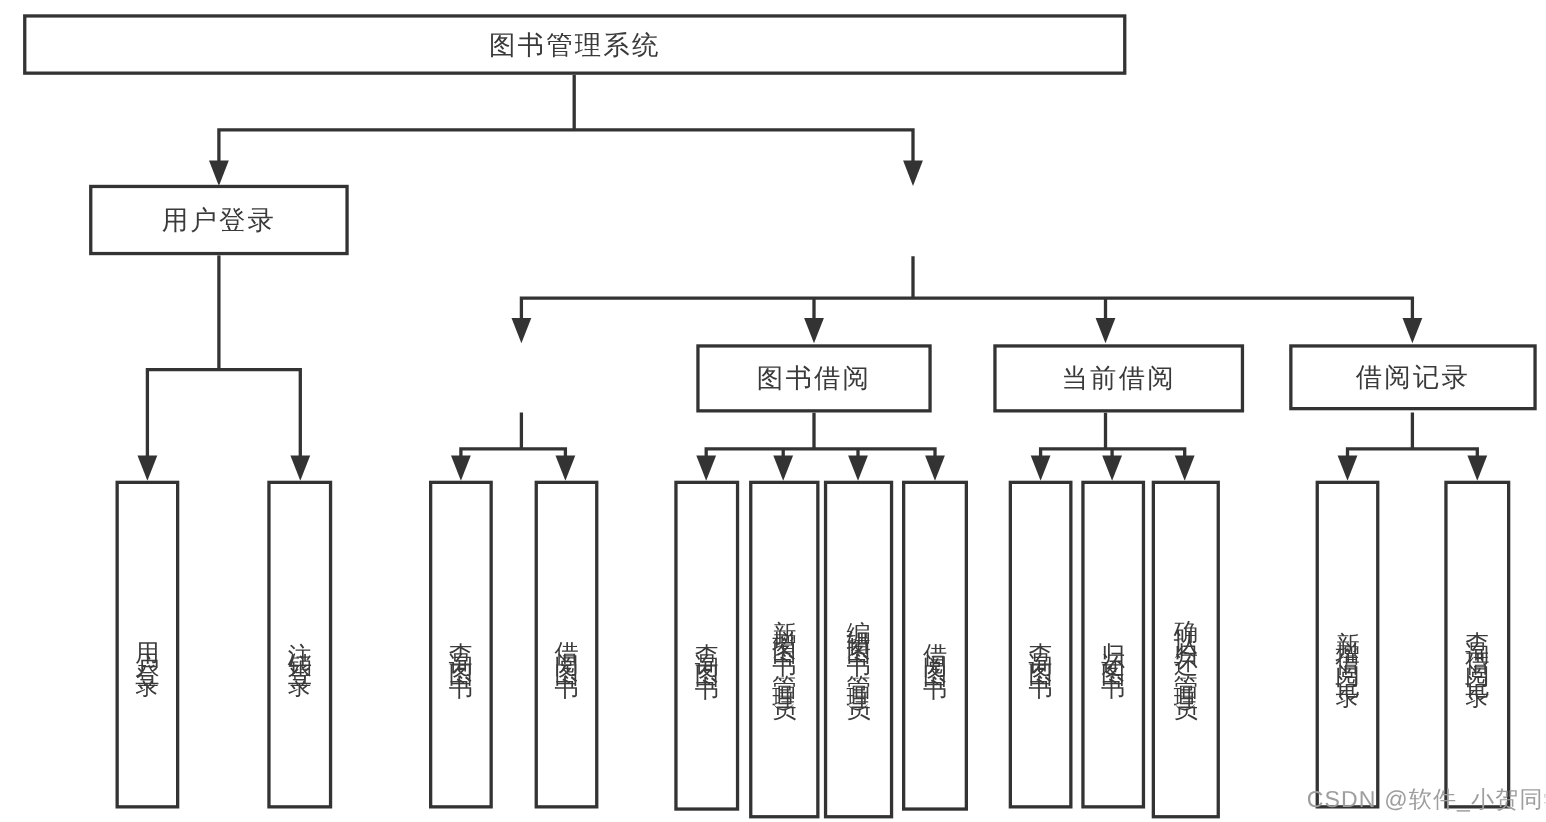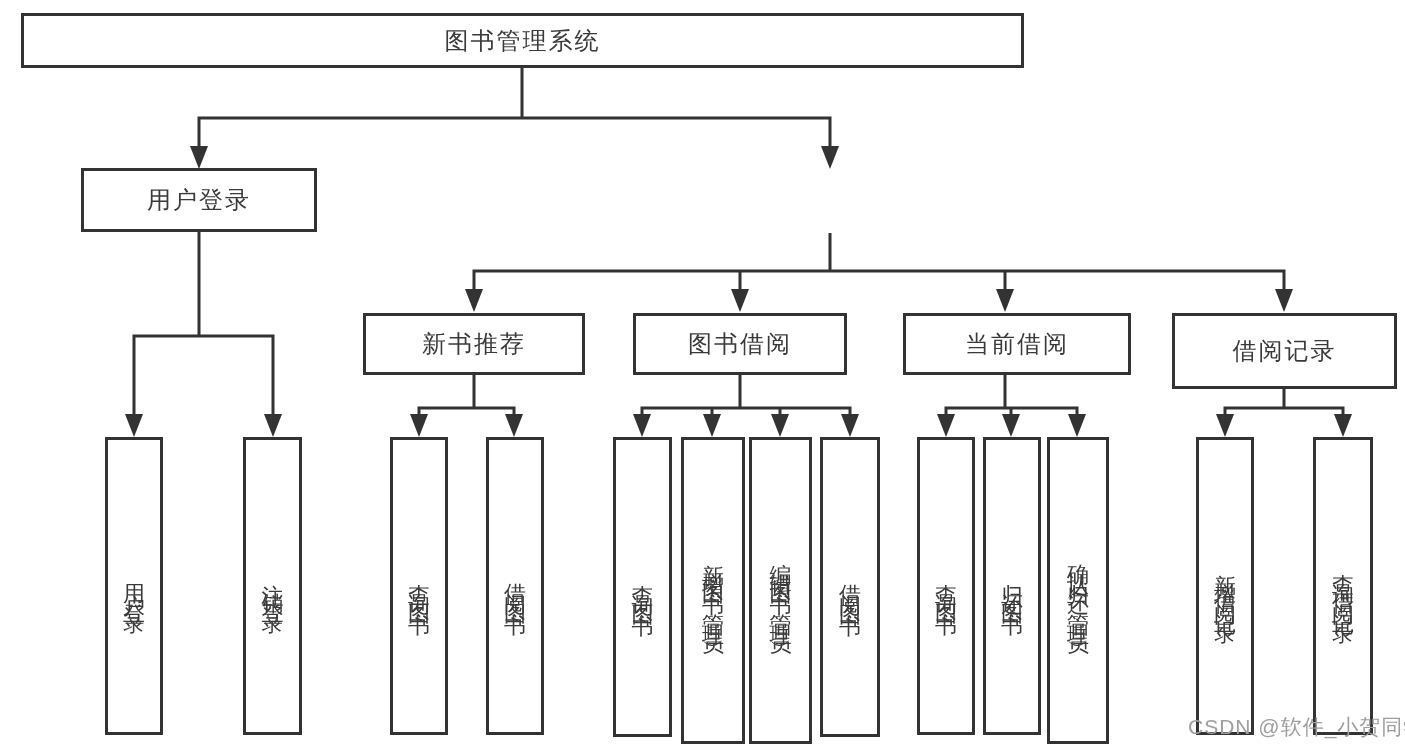--- a/index.html
+++ b/index.html
@@ -68,30 +68,27 @@
   </svg>
 
   <div class="node hbox" style="left:21px;top:13px;width:1003px;height:55px;">
     <span>图书管理系统</span>
   </div>
 
   <div class="node hbox" style="left:81px;top:168px;width:236px;height:64px;">
     <span>用户登录</span>
   </div>
 
-  <div class="node hbox" style="left:363px;top:313px;width:222px;height:62px;">
-    <span>新书推荐</span>
-  </div>
   <div class="node hbox" style="left:633px;top:313px;width:214px;height:62px;">
     <span>图书借阅</span>
   </div>
   <div class="node hbox" style="left:903px;top:313px;width:228px;height:62px;">
     <span>当前借阅</span>
   </div>
-  <div class="node hbox" style="left:1172px;top:313px;width:225px;height:76px;">
+  <div class="node hbox" style="left:1172px;top:313px;width:225px;height:60px;">
     <span>借阅记录</span>
   </div>
 
   <div class="node vbox" style="left:105px;top:437px;width:58px;height:298px;">
     <span class="vtext">用户登录</span>
   </div>
   <div class="node vbox" style="left:243px;top:437px;width:59px;height:298px;">
     <span class="vtext">注销登录</span>
   </div>
 

